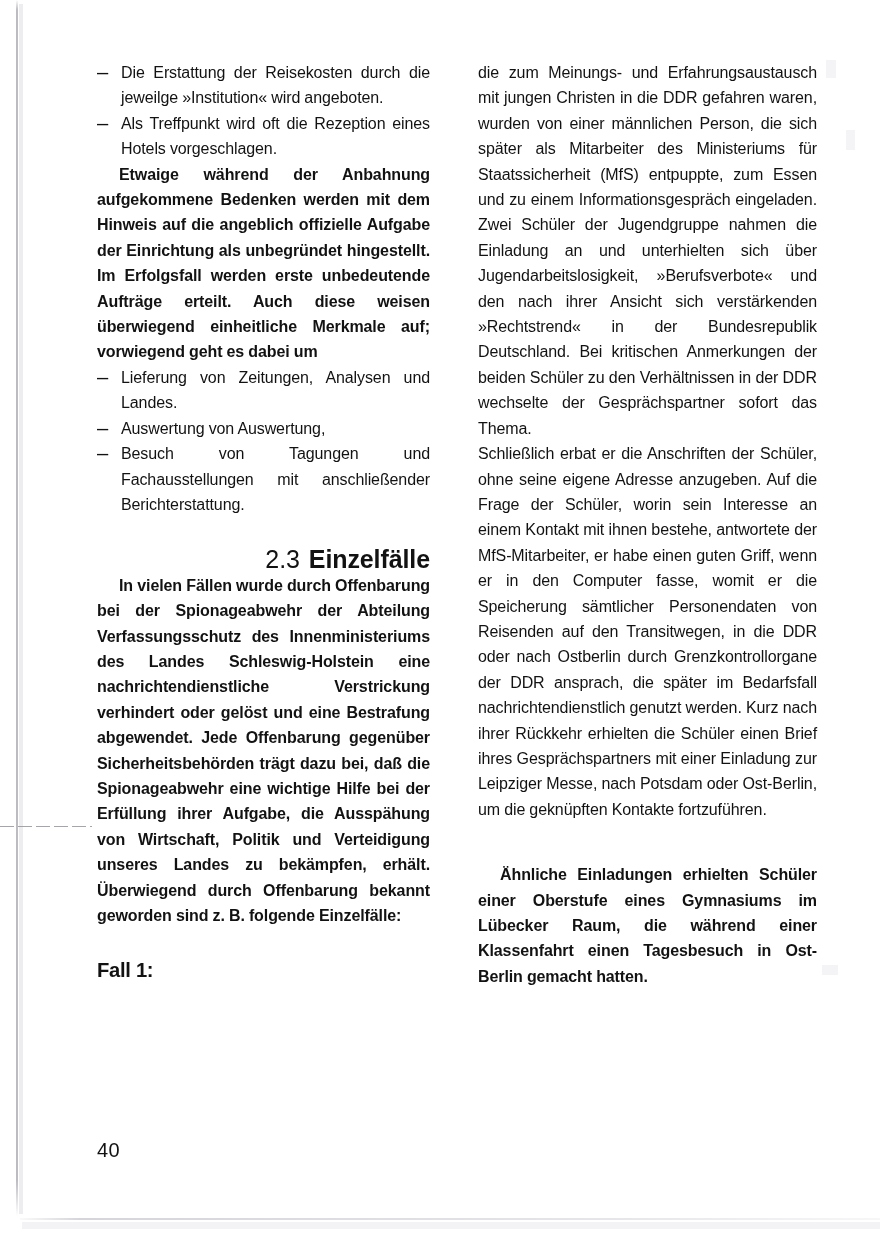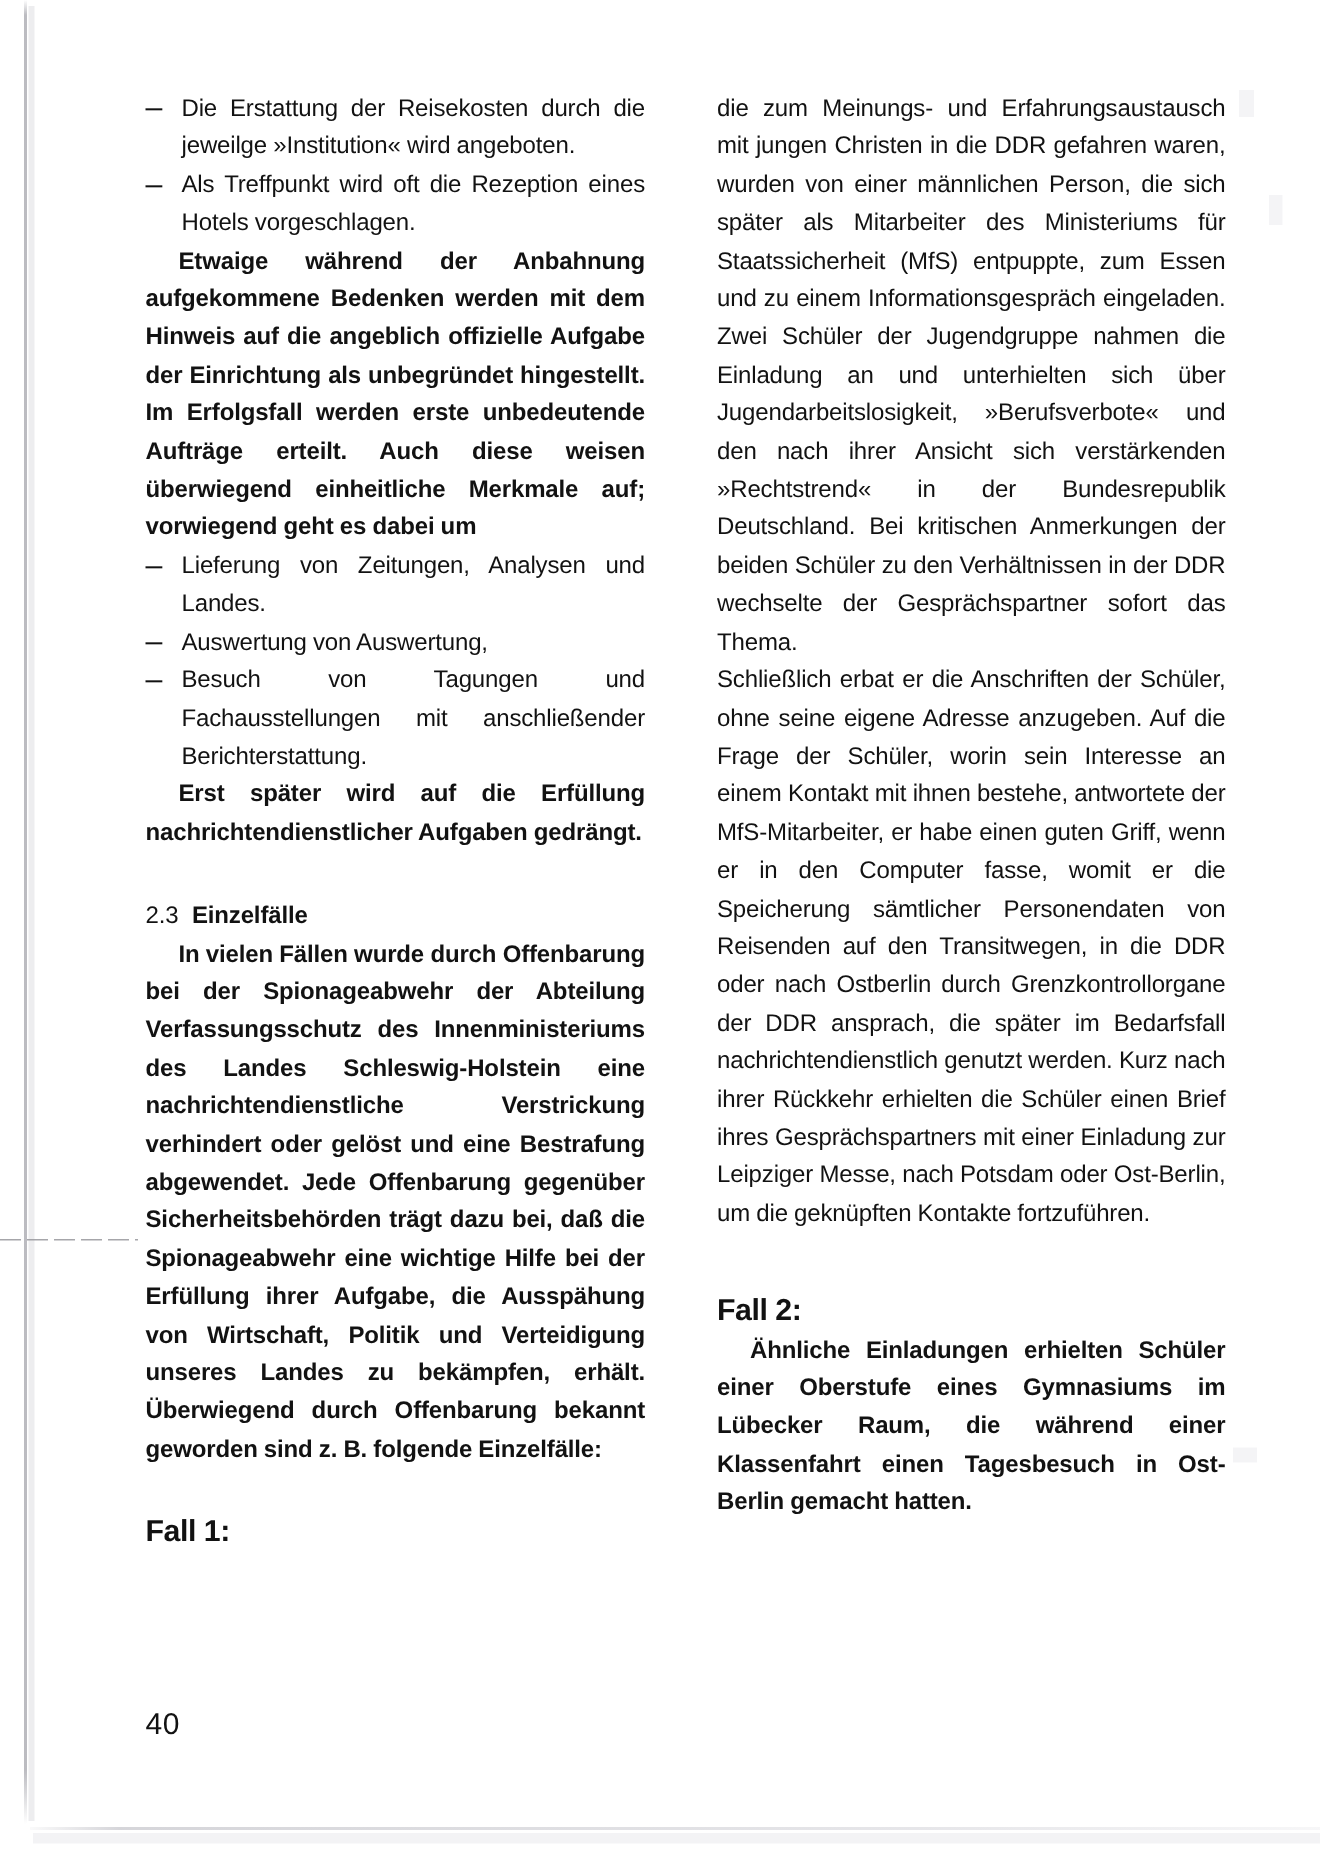--- a/index.html
+++ b/index.html
@@ -114,24 +114,25 @@
     width: 24px;
     text-align: left;
     letter-spacing: 0;
   }
   .bullet .bullet-text {
     flex: 1 1 auto;
   }
 
   h2.section-head {
     margin: 0;
-    font-size: 16px;
+    font-size: 25px;
     line-height: 25.4px;
     font-weight: 400;
     letter-spacing: -0.1px;
+    text-align: right;
   }
   h2.section-head .num { font-weight: 400; }
   h2.section-head .title { font-weight: 700; margin-left: 9px; }
 
   h3.case-head {
     margin: 0;
     font-size: 20.2px;
     line-height: 25.4px;
     font-weight: 700;
     letter-spacing: -0.3px;
@@ -186,21 +187,20 @@
       <div class="bullet">
         <span class="dash">–</span>
         <span class="bullet-text">Auswertung von Auswertung,</span>
       </div>
 
       <div class="bullet">
         <span class="dash">–</span>
         <span class="bullet-text">Besuch von Tagungen und Fachausstellungen mit anschließender Berichterstattung.</span>
       </div>
 
-      <p class="para indent">Erst später wird auf die Erfüllung nachrichtendienstlicher Aufgaben gedrängt.</p>
 
       <div class="gap-lg"></div>
 
       <h2 class="section-head">
         <span class="num">2.3</span><span class="title">Einzelfälle</span>
       </h2>
 
       <p class="para indent">In vielen Fällen wurde durch Offenbarung bei der Spionageabwehr der Abteilung Verfassungsschutz des Innenministeriums des Landes Schleswig-Holstein eine nachrichtendienstliche Verstrickung verhindert oder gelöst und eine Bestrafung abgewendet. Jede Offenbarung gegenüber Sicherheitsbehörden trägt dazu bei, daß die Spionageabwehr eine wichtige Hilfe bei der Erfüllung ihrer Aufgabe, die Ausspähung von Wirtschaft, Politik und Verteidigung unseres Landes zu bekämpfen, erhält. Überwiegend durch Offenbarung bekannt geworden sind z. B. folgende Einzelfälle:</p>
 
       <div class="gap-lg"></div>
@@ -210,21 +210,20 @@
     </div>
 
     <div class="col col-right">
 
       <p class="para">die zum Meinungs- und Erfahrungsaustausch mit jungen Christen in die DDR gefahren waren, wurden von einer männlichen Person, die sich später als Mitarbeiter des Ministeriums für Staatssicherheit (MfS) entpuppte, zum Essen und zu einem Informationsgespräch eingeladen. Zwei Schüler der Jugendgruppe nahmen die Einladung an und unterhielten sich über Jugendarbeitslosigkeit, »Berufsverbote« und den nach ihrer Ansicht sich verstärkenden »Rechtstrend« in der Bundesrepublik Deutschland. Bei kritischen Anmerkungen der beiden Schüler zu den Verhältnissen in der DDR wechselte der Gesprächspartner sofort das Thema.</p>
 
       <p class="para">Schließlich erbat er die Anschriften der Schüler, ohne seine eigene Adresse anzugeben. Auf die Frage der Schüler, worin sein Interesse an einem Kontakt mit ihnen bestehe, antwortete der MfS-Mitarbeiter, er habe einen guten Griff, wenn er in den Computer fasse, womit er die Speicherung sämtlicher Personendaten von Reisenden auf den Transitwegen, in die DDR oder nach Ostberlin durch Grenzkontrollorgane der DDR ansprach, die später im Bedarfsfall nachrichtendienstlich genutzt werden. Kurz nach ihrer Rückkehr erhielten die Schüler einen Brief ihres Gesprächspartners mit einer Einladung zur Leipziger Messe, nach Potsdam oder Ost-Berlin, um die geknüpften Kontakte fortzuführen.</p>
 
       <div class="gap-xl"></div>
 
-      <h3 class="case-head">Fall 2:</h3>
 
       <p class="para indent">Ähnliche Einladungen erhielten Schüler einer Oberstufe eines Gymnasiums im Lübecker Raum, die während einer Klassenfahrt einen Tagesbesuch in Ost-Berlin gemacht hatten.</p>
     </div>
 
   </div>
 
   <div class="folio">40</div>
 
 </div>
 

